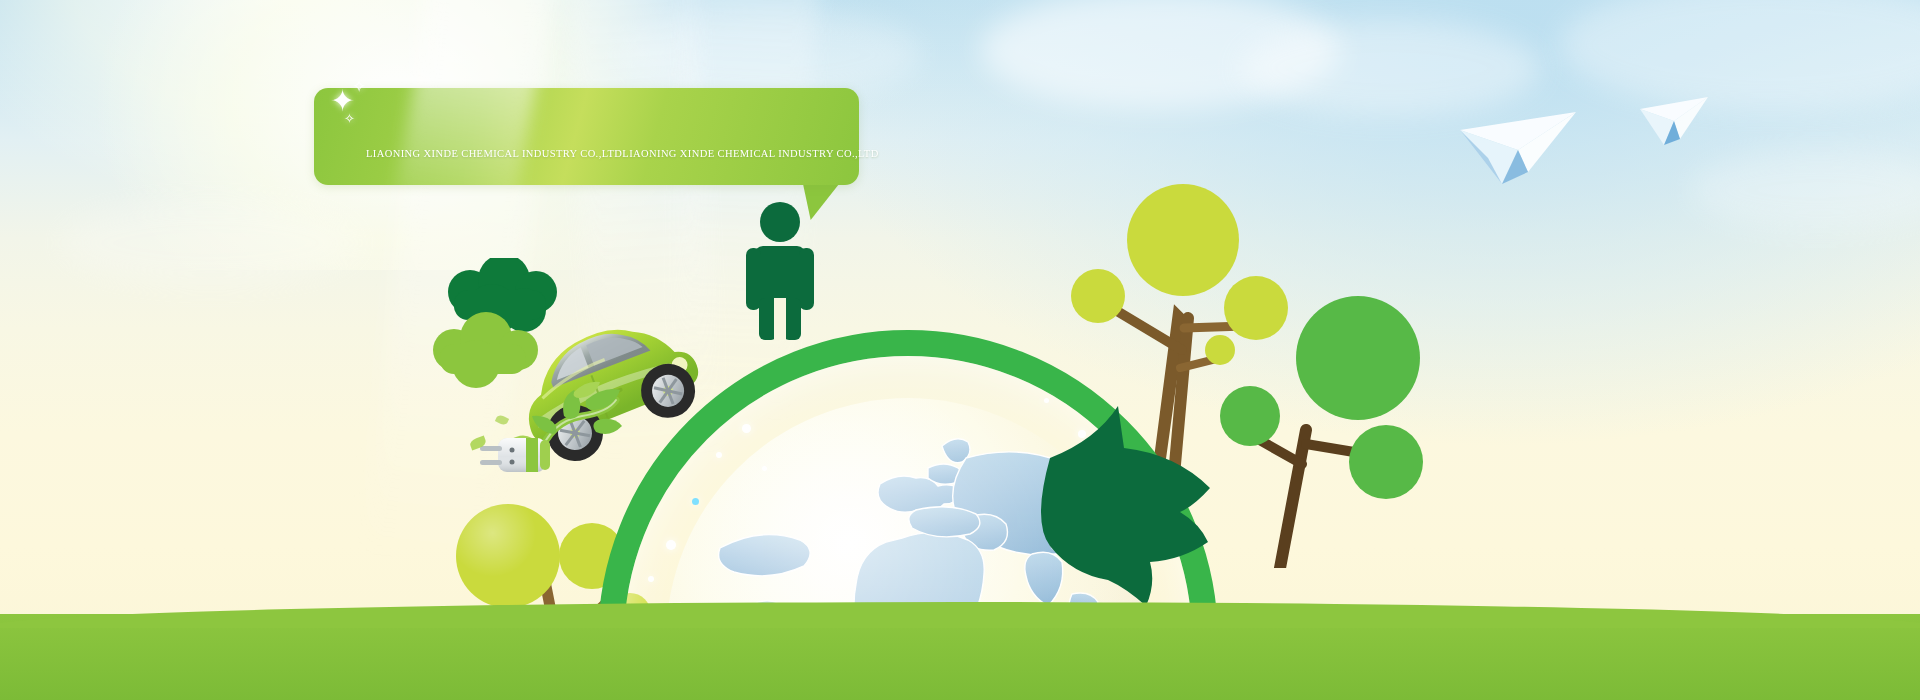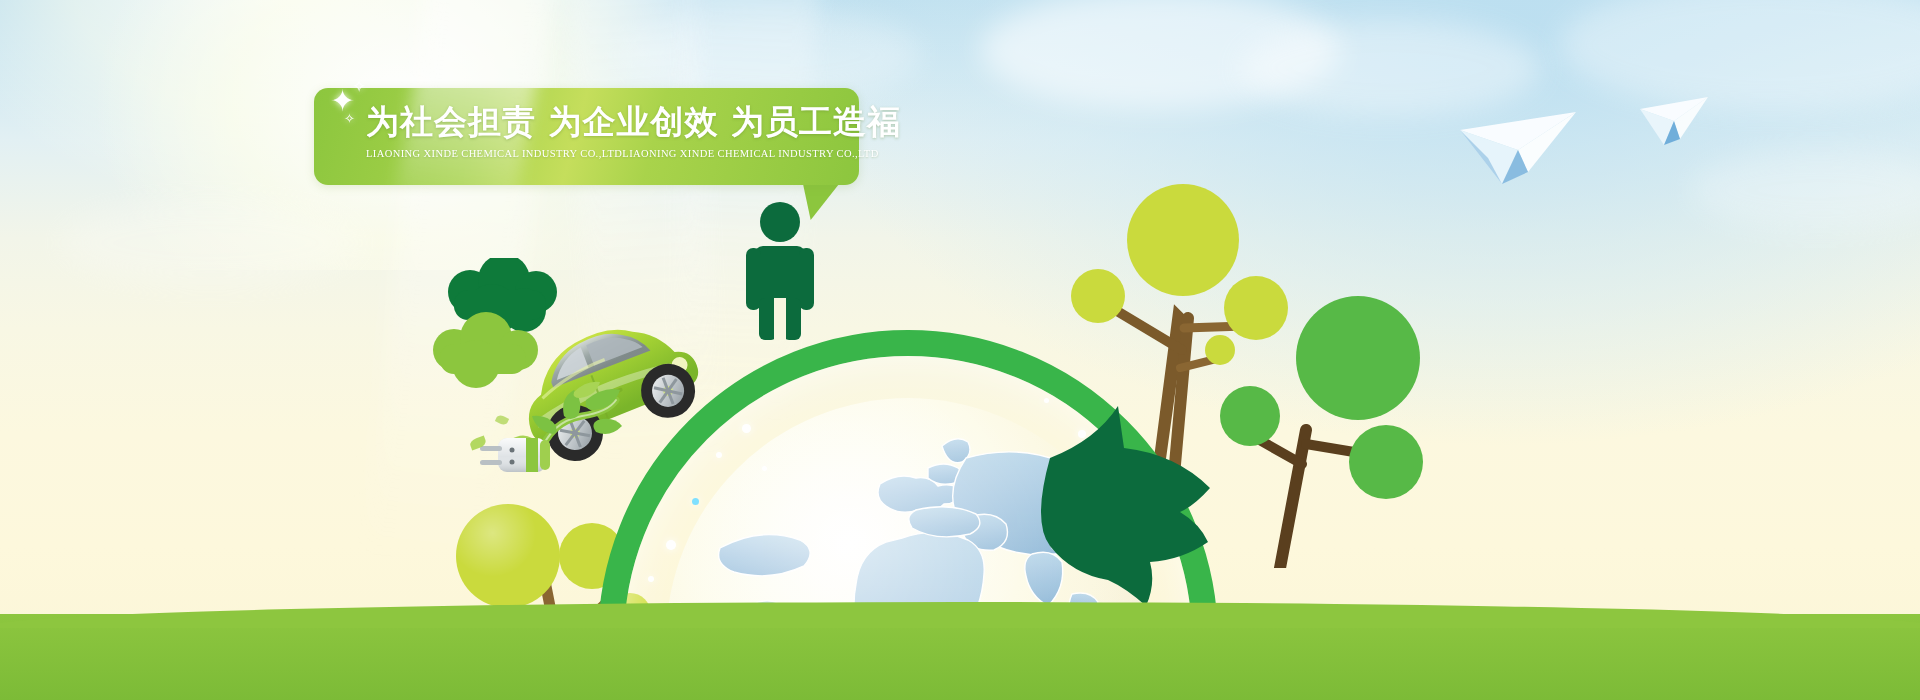--- a/index.html
+++ b/index.html
@@ -439,16 +439,15 @@
 
   <div class="ground"></div>
 
   <div class="plaque-tail"></div>
   <div class="plaque">
     <div class="plaque-gloss"></div>
   </div>
   <span class="sparkle sp1">✦</span>
   <span class="sparkle sp2">✧</span>
   <span class="sparkle sp3">✧</span>
-  <div class="headline">为社会担责  为企业创效  为员工造福</div>
   <div class="subline">LIAONING XINDE  CHEMICAL INDUSTRY CO.,LTDLIAONING XINDE  CHEMICAL INDUSTRY CO.,LTD</div>
 
 </div>
 
 </body></html>

